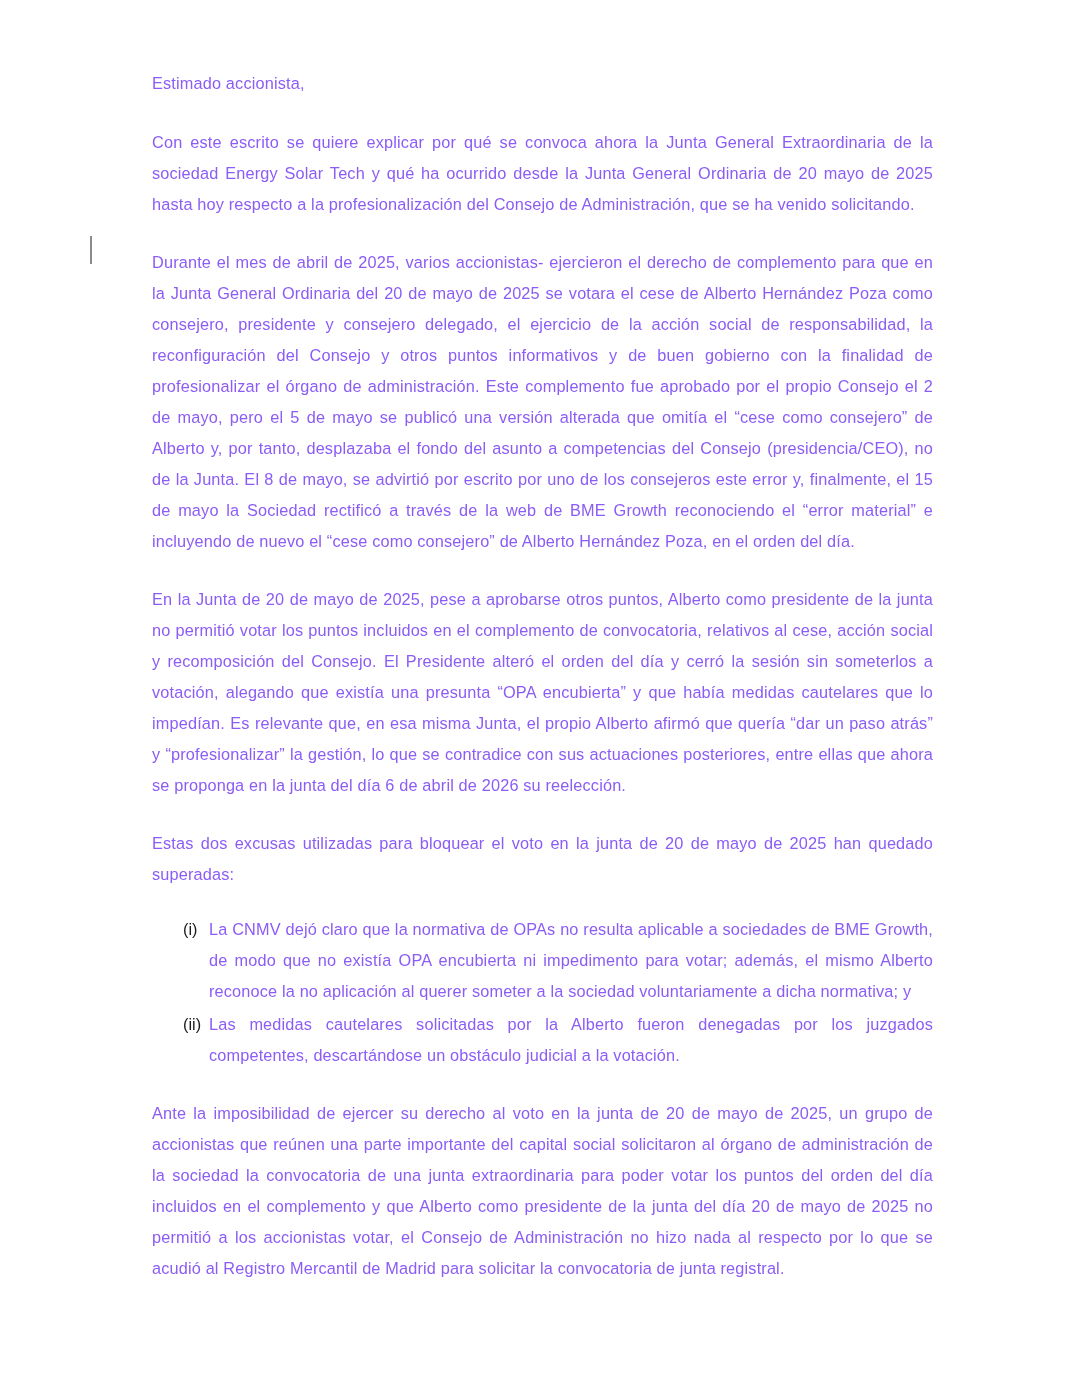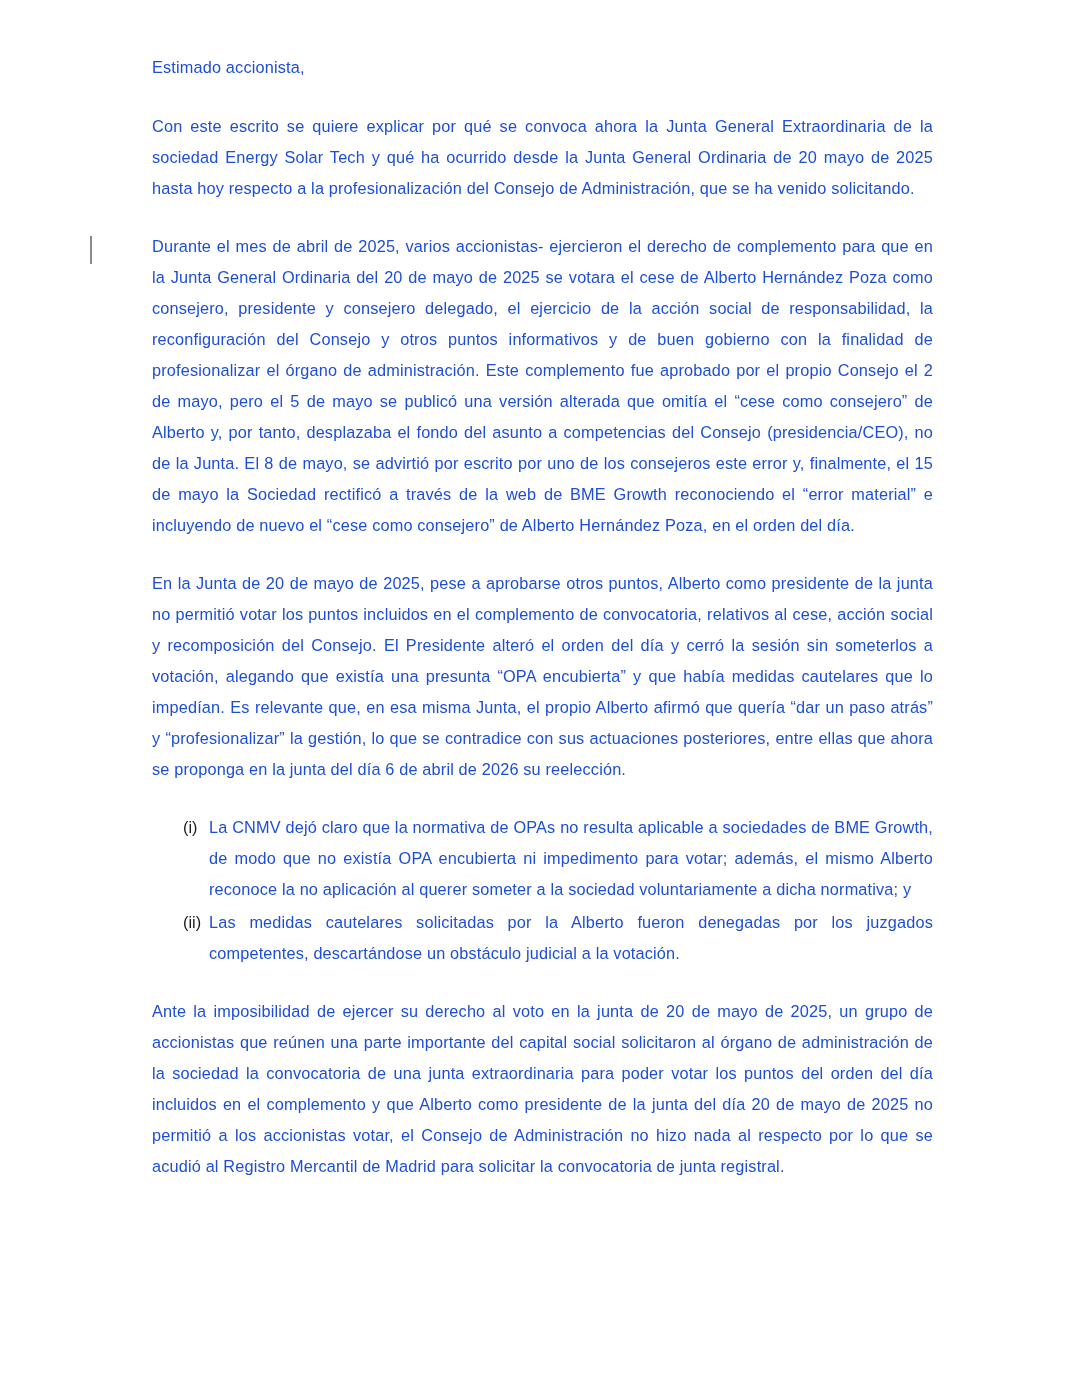--- a/index.html
+++ b/index.html
@@ -23,26 +23,26 @@
     height: 1398px;
     background: #ffffff;
   }
   .content {
     position: absolute;
     left: 152px;
     top: 52px;
     width: 781px;
   }
   p.para {
-    margin: 0 0 27px 0;
+    margin: 16px 0 27px 0;
     font-size: 16.3px;
     line-height: 31px;
     text-align: justify;
     text-justify: inter-word;
-    color: #1d4ed8;
+    color: #8b5cf6;
     letter-spacing: 0.01em;
   }
   p.para.salutation {
     margin-bottom: 28px;
     text-align: left;
   }
   p.para.tight {
     margin-bottom: 24px;
   }
   .list {
@@ -62,21 +62,21 @@
     font-size: 16.3px;
     line-height: 31px;
     color: #1c1c1c;
   }
   .list-text {
     flex: 1;
     font-size: 16.3px;
     line-height: 31px;
     text-align: justify;
     text-justify: inter-word;
-    color: #1d4ed8;
+    color: #8b5cf6;
     letter-spacing: 0.01em;
   }
   .edit-bar {
     position: absolute;
     left: 90px;
     top: 236px;
     width: 2px;
     height: 28px;
     background: #8a8a8a;
   }
@@ -91,20 +91,21 @@
   <div class="content">
 
     <p class="para salutation">Estimado accionista,</p>
 
     <p class="para">Con este escrito se quiere explicar por qué se convoca ahora la Junta General Extraordinaria de la sociedad Energy Solar Tech y qué ha ocurrido desde la Junta General Ordinaria de 20 mayo de 2025 hasta hoy respecto a la profesionalización del Consejo de Administración, que se ha venido solicitando.</p>
 
     <p class="para">Durante el mes de abril de 2025, varios accionistas- ejercieron el derecho de complemento para que en la Junta General Ordinaria del 20 de mayo de 2025 se votara el cese de Alberto Hernández Poza como consejero, presidente y consejero delegado, el ejercicio de la acción social de responsabilidad, la reconfiguración del Consejo y otros puntos informativos y de buen gobierno con la finalidad de profesionalizar el órgano de administración. Este complemento fue aprobado por el propio Consejo el 2 de mayo, pero el 5 de mayo se publicó una versión alterada que omitía el “cese como consejero” de Alberto y, por tanto, desplazaba el fondo del asunto a competencias del Consejo (presidencia/CEO), no de la Junta. El 8 de mayo, se advirtió por escrito por uno de los consejeros este error y, finalmente, el 15 de mayo la Sociedad rectificó a través de la web de BME Growth reconociendo el “error material” e incluyendo de nuevo el “cese como consejero” de Alberto Hernández Poza, en el orden del día.</p>
 
     <p class="para">En la Junta de 20 de mayo de 2025, pese a aprobarse otros puntos, Alberto como presidente de la junta no permitió votar los puntos incluidos en el complemento de convocatoria, relativos al cese, acción social y recomposición del Consejo. El Presidente alteró el orden del día y cerró la sesión sin someterlos a votación, alegando que existía una presunta “OPA encubierta” y que había medidas cautelares que lo impedían. Es relevante que, en esa misma Junta, el propio Alberto afirmó que quería “dar un paso atrás” y “profesionalizar” la gestión, lo que se contradice con sus actuaciones posteriores, entre ellas que ahora se proponga en la junta del día 6 de abril de 2026 su reelección.</p>
 
+    <p class="para tight">Estas dos excusas utilizadas para bloquear el voto en la junta de 20 de mayo de 2025 han quedado superadas:</p>
 
     <div class="list">
       <div class="list-item">
         <div class="list-marker">(i)</div>
         <div class="list-text">La CNMV dejó claro que la normativa de OPAs no resulta aplicable a sociedades de BME Growth, de modo que no existía OPA encubierta ni impedimento para votar; además, el mismo Alberto reconoce la no aplicación al querer someter a la sociedad voluntariamente a dicha normativa; y</div>
       </div>
       <div class="list-item">
         <div class="list-marker">(ii)</div>
         <div class="list-text">Las medidas cautelares solicitadas por la Alberto fueron denegadas por los juzgados competentes, descartándose un obstáculo judicial a la votación.</div>
       </div>

